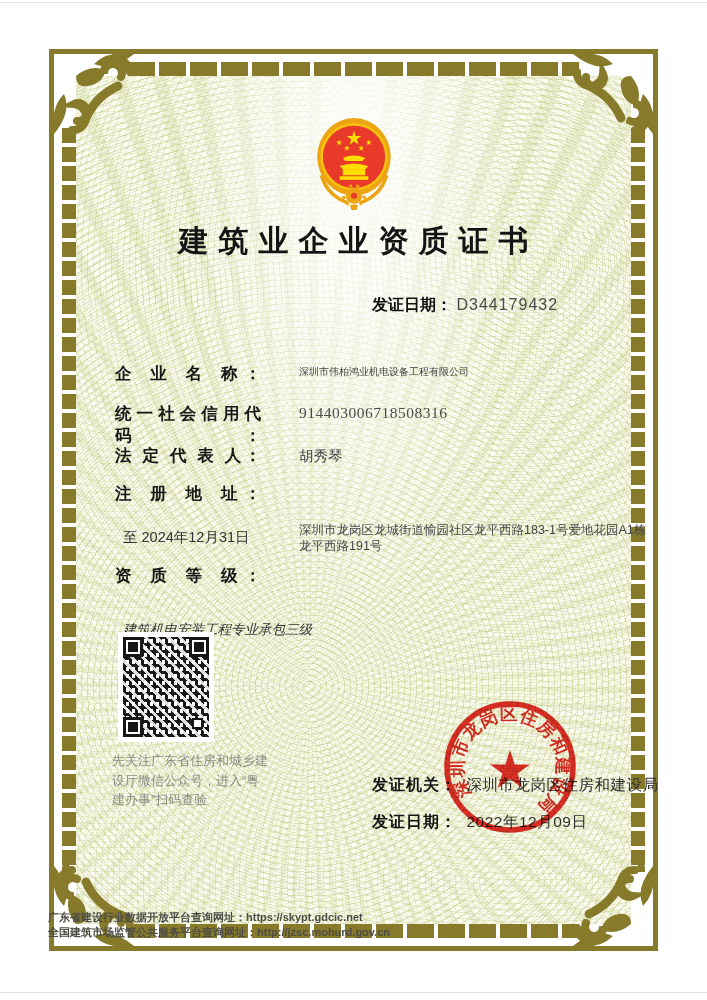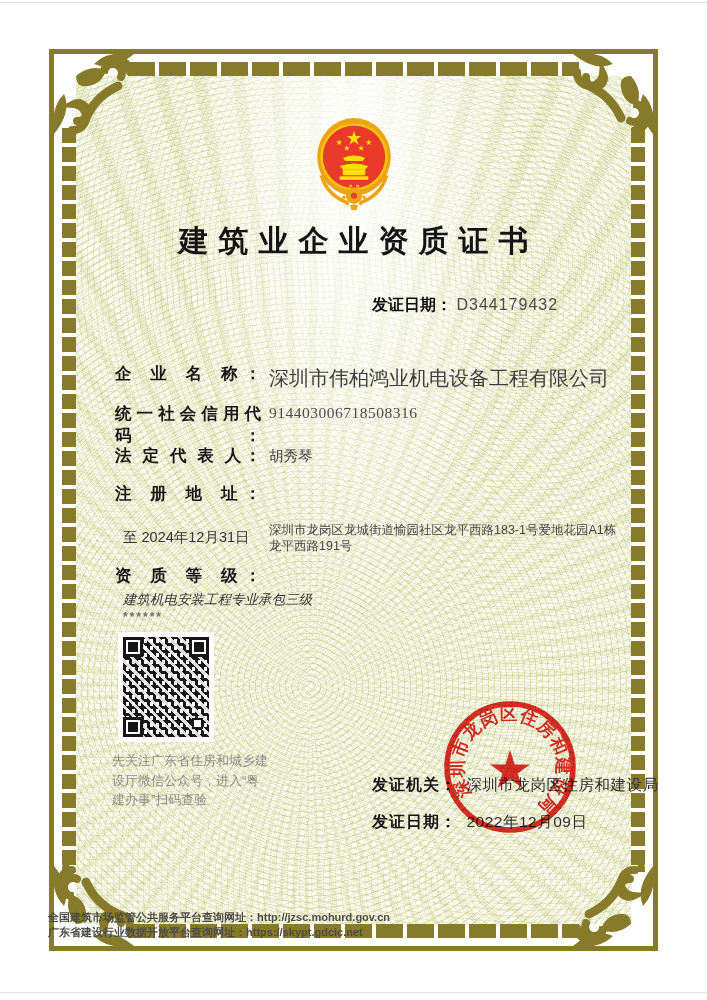--- a/index.html
+++ b/index.html
@@ -36,26 +36,26 @@
   .corner.bl{left:46px;bottom:46px;transform:rotate(270deg);}
 
   
   .emblem{position:absolute;left:315px;top:116px;width:78px;height:94px;z-index:5;}
   .title{position:absolute;left:0;right:0;top:221px;text-align:center;z-index:5;
          font-size:30px;font-weight:700;color:#141414;letter-spacing:10px;padding-left:10px;}
   .certno{position:absolute;left:372px;top:295px;z-index:5;font-size:16px;}
   .certno .lbl{font-weight:700;color:#101010;}
   .certno .val{color:#4a4a4a;letter-spacing:1px;}
 
-  .frow{position:absolute;left:115px;right:60px;display:flex;align-items:flex-start;z-index:5;}
+  .frow{position:absolute;left:115px;right:60px;display:flex;align-items:flex-start;z-index:5;gap:30px;}
   .flabel{flex:none;display:inline-block;width:146px;font-size:16.5px;font-weight:700;color:#161616;
           text-align:justify;text-align-last:justify;white-space:normal;}
   .fval{margin-left:8px;color:#3d3d3d;}
   .r1{top:363px;} .r2{top:403px;} .r3{top:445px;} .r4{top:483px;} .r5{top:526px;} .r6{top:565px;flex-direction:column;}
-  .v-name{font-size:20px;padding-top:2px;}
+  .v-name{font-size:10px;padding-top:2px;}
   .v-code{font-size:15.5px;color:#4a4a4a;letter-spacing:.5px;padding-top:1px;font-family:Liberation Serif, serif;}
   .v-person{font-size:14.5px;padding-top:2px;}
   .v-addr{font-size:12.5px;line-height:1.28;max-width:352px;padding-top:3px;color:#444;margin-top:36px;}
   .v-valid{font-size:14.5px;padding-top:2px;color:#333;}
   .v-grade{font-size:13.5px;padding-top:4px;color:#333;}
   .stars{font-size:12px;font-weight:700;color:#6e6e6e;letter-spacing:2px;margin-top:1px;}
 
   .qr-box{position:absolute;left:118px;top:632px;width:96px;height:110px;background:#ffffff;z-index:5;}
   .qr-pattern{position:absolute;inset:5px;background-color:#ffffff;
     background-image:
@@ -247,17 +247,17 @@
       <path d="M0,-1 L0.588,0.809 L-0.951,-0.309 L0.951,-0.309 L-0.588,0.809 Z" transform="translate(68,72) scale(21)" fill="#DE1F16"></path>
       <g transform="rotate(-35 68 68)">
         <text font-size="17.5" font-weight="bold" fill="#DE1F16" letter-spacing="1">
           <textPath href="#sealArc">深圳市龙岗区住房和建设局</textPath>
         </text>
       </g>
     </svg>
   </div>
 
   <div class="footer">
+    <div>广东省建设行业数据开放平台查询网址：https://skypt.gdcic.net</div>
     <div>全国建筑市场监管公共服务平台查询网址：http://jzsc.mohurd.gov.cn</div>
-    <div>广东省建设行业数据开放平台查询网址：https://skypt.gdcic.net</div>
   </div>
 
 </div>
 
 </body></html>

